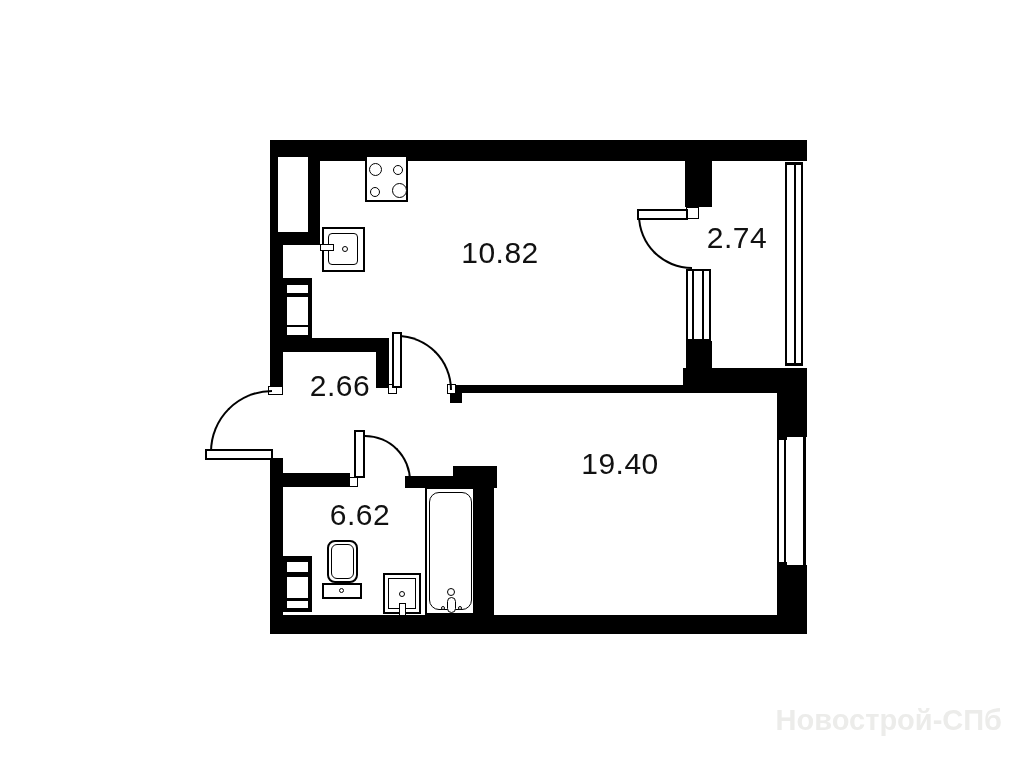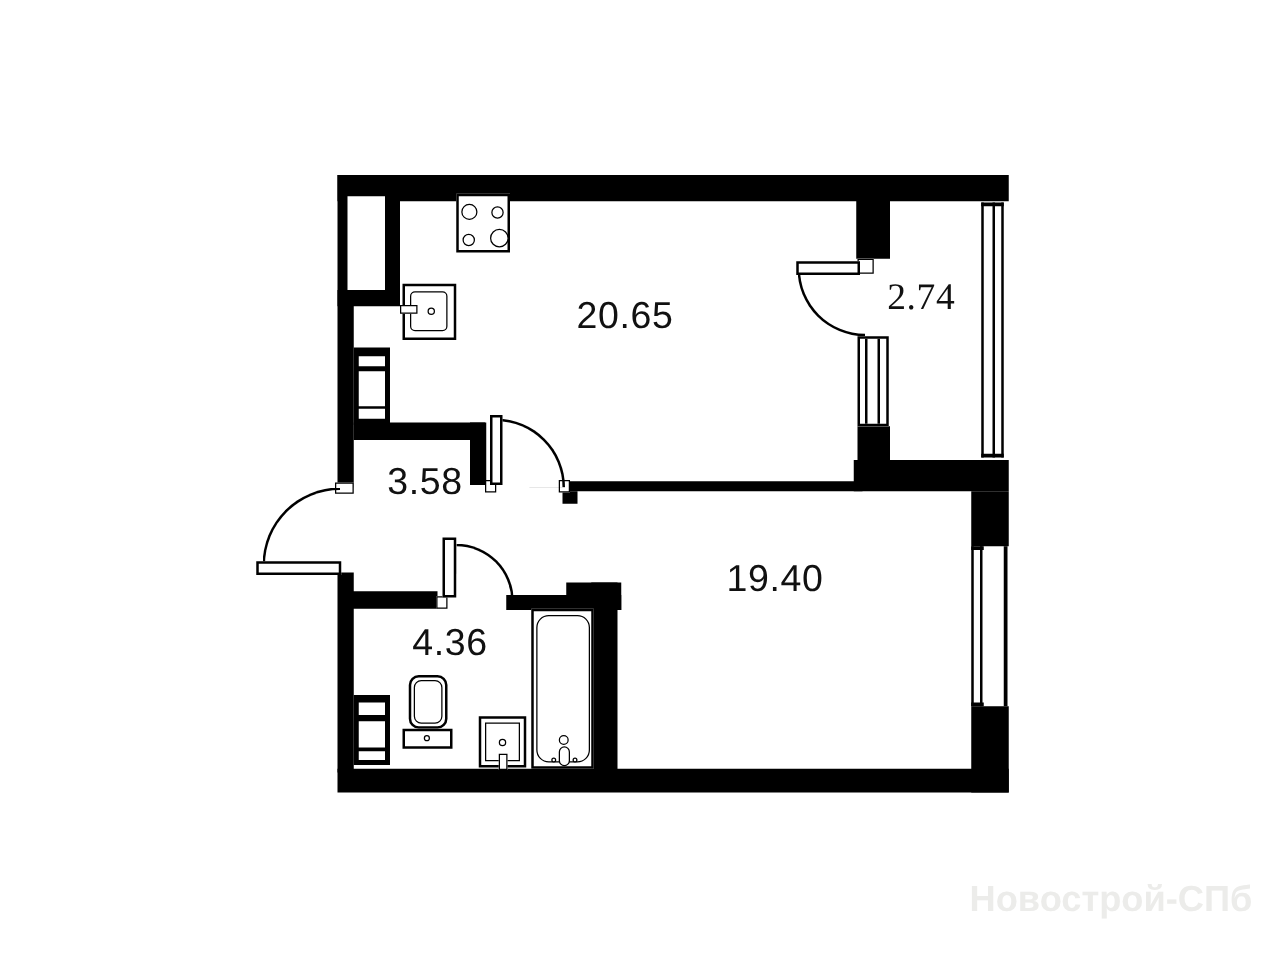--- a/index.html
+++ b/index.html
@@ -119,21 +119,21 @@
   <div class="ci" style="left:399px;top:591px;width:6px;height:6px;"></div>
   <div class="wi" style="left:399px;top:603px;width:7px;height:13px;"></div>
 
   <div class="wh" style="left:425px;top:487px;width:50px;height:128px;"></div>
   <div class="wi" style="left:429px;top:492px;width:43px;height:118px;border-radius:10px;"></div>
   <div class="ci" style="left:447px;top:588px;width:8px;height:8px;"></div>
   <div class="wi" style="left:447px;top:597px;width:9px;height:16px;border-radius:5px;"></div>
   <div class="ci" style="left:441px;top:606px;width:4px;height:4px;"></div>
   <div class="ci" style="left:458px;top:606px;width:4px;height:4px;"></div>
 
-  <div class="label" style="left:500px;top:253px;">20.65</div>
-  <div class="label" style="left:737px;top:238px;font-family:Liberation Serif, serif;">2.74</div>
-  <div class="label" style="left:340px;top:386px;">3.58</div>
+  <div class="label" style="left:500px;top:253px;">10.82</div>
+  <div class="label" style="left:737px;top:238px;">2.74</div>
+  <div class="label" style="left:340px;top:386px;">2.66</div>
   <div class="label" style="left:620px;top:464px;">19.40</div>
-  <div class="label" style="left:360px;top:515px;">4.36</div>
+  <div class="label" style="left:360px;top:515px;">6.62</div>
 
   <div class="watermark">Новострой-СПб</div>
 
 </div>
 
 </body></html>

